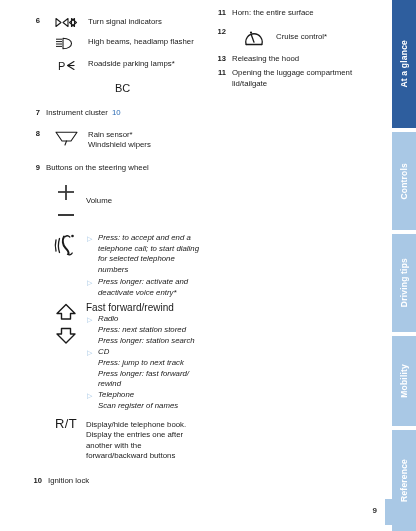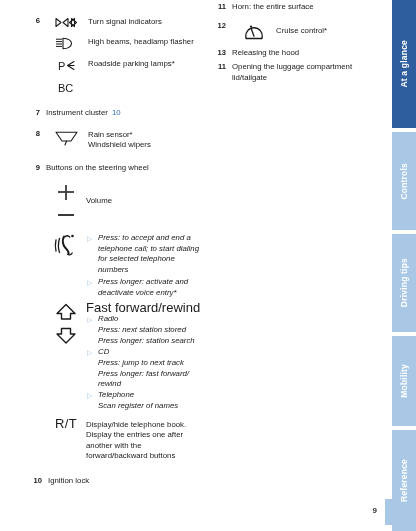--- a/index.html
+++ b/index.html
@@ -56,21 +56,21 @@
   
   .col-left {
     position: absolute;
     left: 26px;
     top: 16px;
     width: 175px;
   }
   .col-right {
     position: absolute;
     left: 210px;
-    top: 2px;
+    top: 8px;
     width: 168px;
   }
 
   
   .item {
     display: flex;
     align-items: flex-start;
     font-size: 7.8px;
     line-height: 10.5px;
   }
@@ -91,20 +91,21 @@
     font-weight: normal;
     margin-left: 4px;
   }
 
   
   .icon-row {
     display: flex;
     align-items: flex-start;
     font-size: 7.8px;
     line-height: 10.5px;
+    justify-content: center;
   }
   .icon-cell {
     width: 42px;
     flex: 0 0 42px;
     display: flex;
     justify-content: center;
     align-items: flex-start;
     padding-top: 1px;
   }
   .icon-cell.left-ind { margin-left: 20px; width: 40px; flex: 0 0 40px; }
@@ -123,21 +124,21 @@
     color: #9cc0e2;
     font-size: 7px;
     line-height: 11px;
     padding-left: 1px;
     box-sizing: border-box;
   }
   .tri.blank { color: transparent; }
   .bullet-text { flex: 1; font-style: italic; }
 
   .plain-row {
-    font-size: 13px;
+    font-size: 10px;
     line-height: 10.5px;
   }
 
   .sp2  { height: 2px; }
   .sp4  { height: 4px; }
   .sp6  { height: 6px; }
   .sp8  { height: 8px; }
   .sp10 { height: 10px; }
   .sp12 { height: 12px; }
   .sp14 { height: 14px; }

